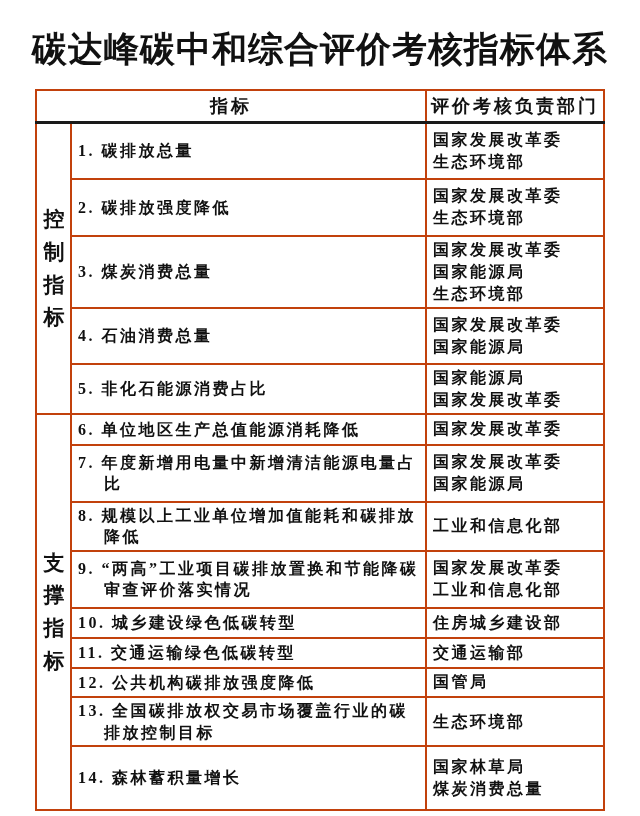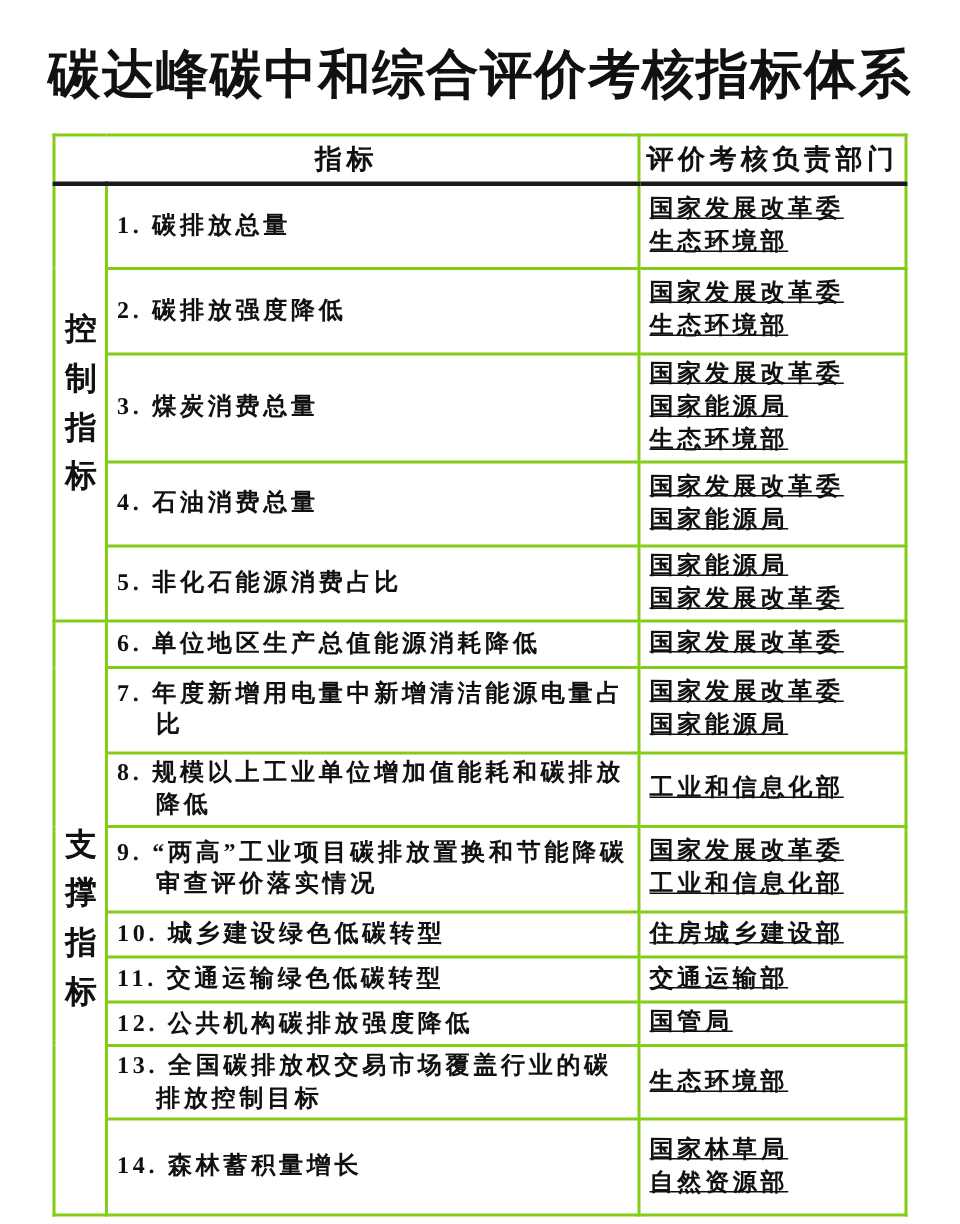--- a/index.html
+++ b/index.html
@@ -28,21 +28,21 @@
     table-layout: fixed;
     width: 568px;
     margin: 16px auto 0 auto;
   }
   table.indicator-table col.c-group { width: 35px; }
   table.indicator-table col.c-ind   { width: 355px; }
   table.indicator-table col.c-dept  { width: 178px; }
 
   table.indicator-table th,
   table.indicator-table td {
-    border: 2px solid #84cc16;
+    border: 2px solid #c2410c;
     padding: 2px 6px;
     vertical-align: middle;
     font-size: 16px;
     font-weight: bold;
     letter-spacing: 2.5px;
     line-height: 1.35;
     overflow: hidden;
   }
   table.indicator-table thead th {
     text-align: center;
@@ -63,21 +63,21 @@
     letter-spacing: 0;
     word-break: break-all;
     text-align: right;
   }
   td.ind-cell { padding-left: 14px; padding-right: 4px; }
   td.ind-cell .ind-text {
     padding-left: 26px;
     text-indent: -26px;
   }
   td.dept-cell { padding-left: 9px; padding-right: 2px; }
-  .dept-line { line-height: 22px; text-decoration: underline; }
+  .dept-line { line-height: 22px; }
 
   
   tr.hdr  { height: 30px; }
   tr.h56  { height: 56px; }
   tr.h57  { height: 57px; }
   tr.h69  { height: 69px; }
   tr.h49  { height: 49px; }
   tr.h31  { height: 31px; }
   tr.h48  { height: 48px; }
   tr.h30  { height: 30px; }
@@ -224,19 +224,19 @@
         <td class="dept-cell">
           <div class="dept-line">生态环境部</div>
         </td>
       </tr>
       <tr class="h55">
         <td class="ind-cell">
           <div class="ind-text">14. 森林蓄积量增长</div>
         </td>
         <td class="dept-cell">
           <div class="dept-line">国家林草局</div>
-          <div class="dept-line">自然资源部</div>
+          <div class="dept-line">煤炭消费总量</div>
         </td>
       </tr>
     </tbody>
   </table>
 
 </div>
 
 </body></html>

